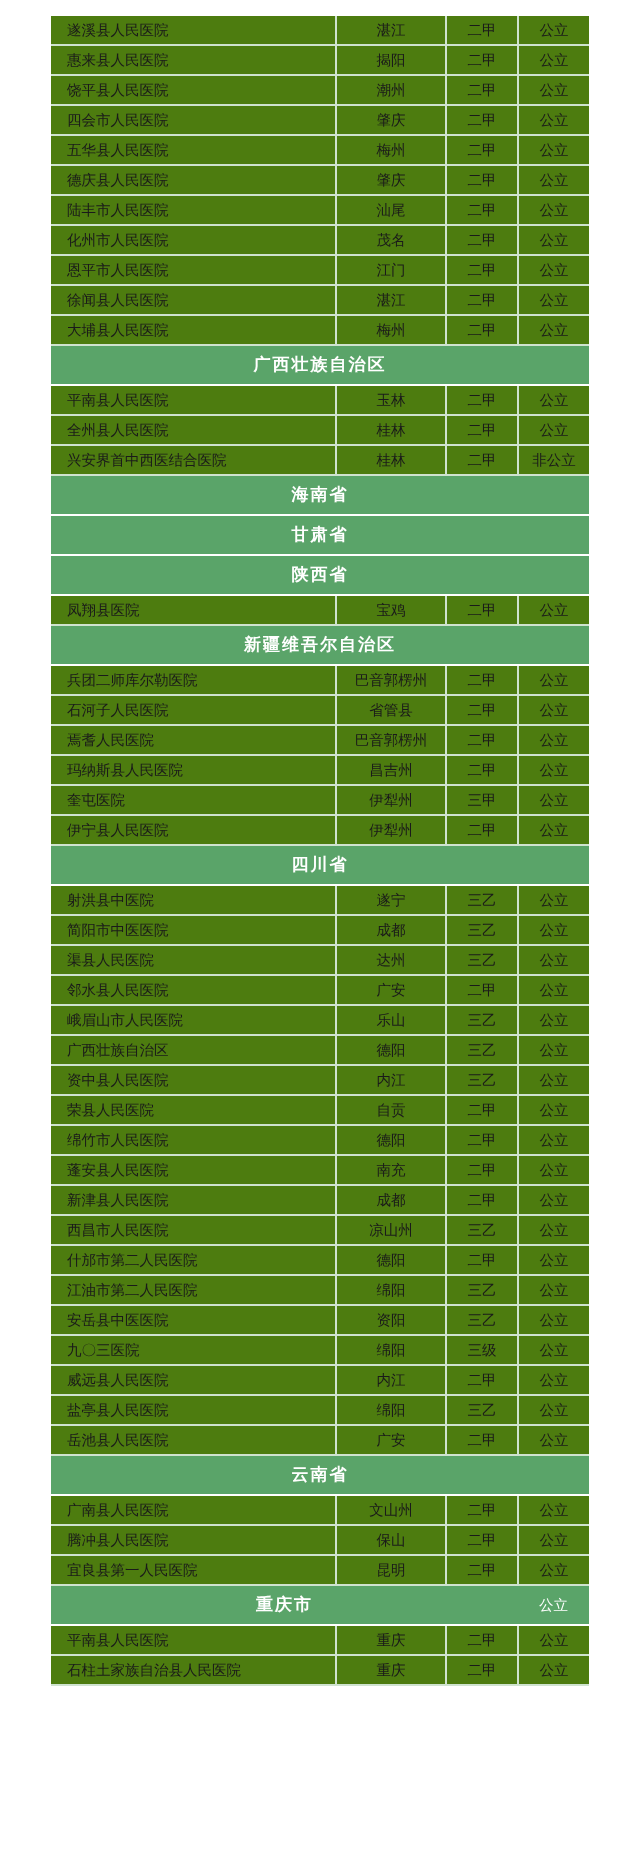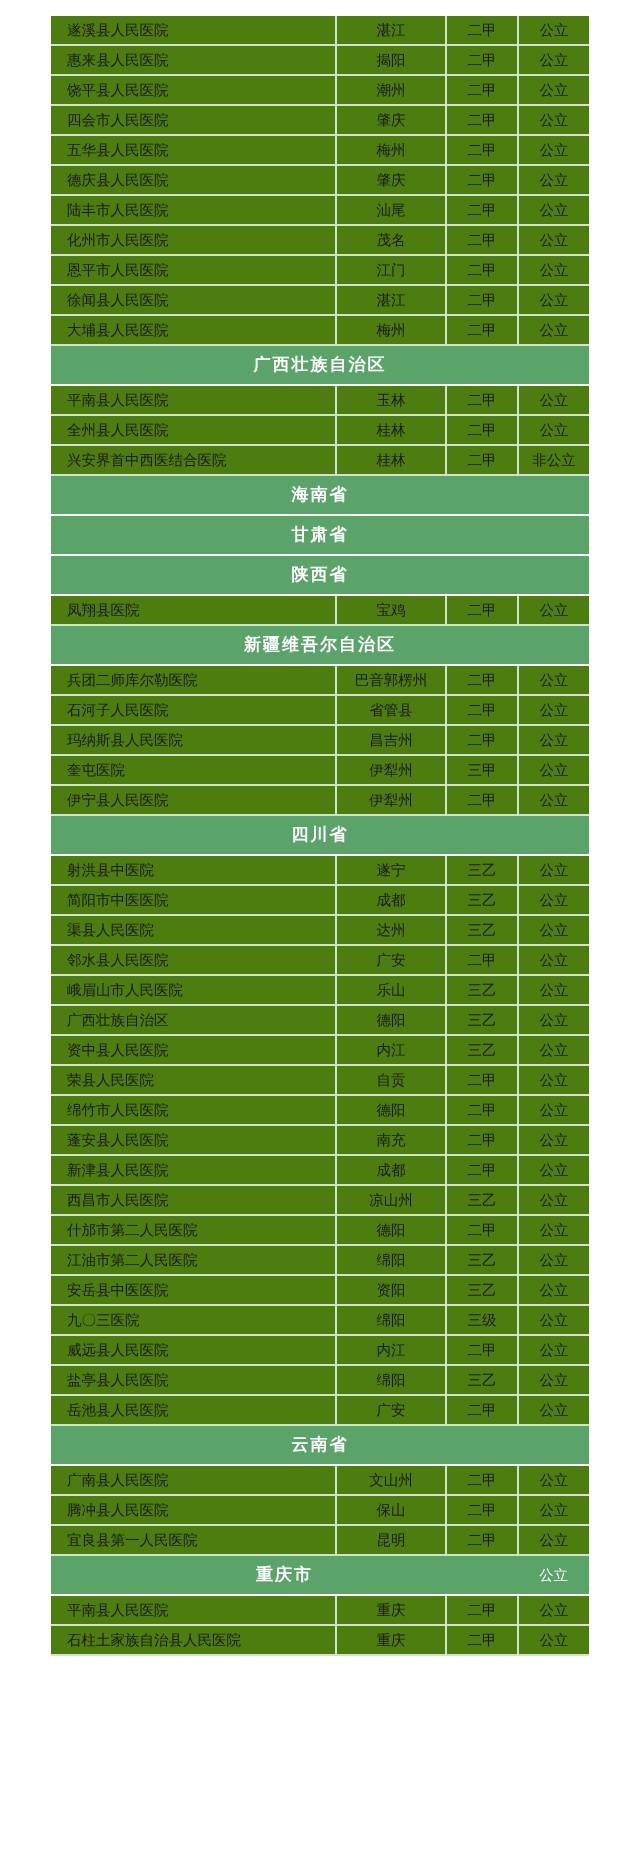--- a/index.html
+++ b/index.html
@@ -204,20 +204,26 @@
           <td class="level">二甲</td>
           <td class="type">公立</td>
         </tr>
         <tr class="data-row">
           <td class="name">石河子人民医院</td>
           <td class="city">省管县</td>
           <td class="level">二甲</td>
           <td class="type">公立</td>
         </tr>
         <tr class="data-row">
+          <td class="name">焉耆人民医院</td>
+          <td class="city">巴音郭楞州</td>
+          <td class="level">二甲</td>
+          <td class="type">公立</td>
+        </tr>
+        <tr class="data-row">
           <td class="name">玛纳斯县人民医院</td>
           <td class="city">昌吉州</td>
           <td class="level">二甲</td>
           <td class="type">公立</td>
         </tr>
         <tr class="data-row">
           <td class="name">奎屯医院</td>
           <td class="city">伊犁州</td>
           <td class="level">三甲</td>
           <td class="type">公立</td>

